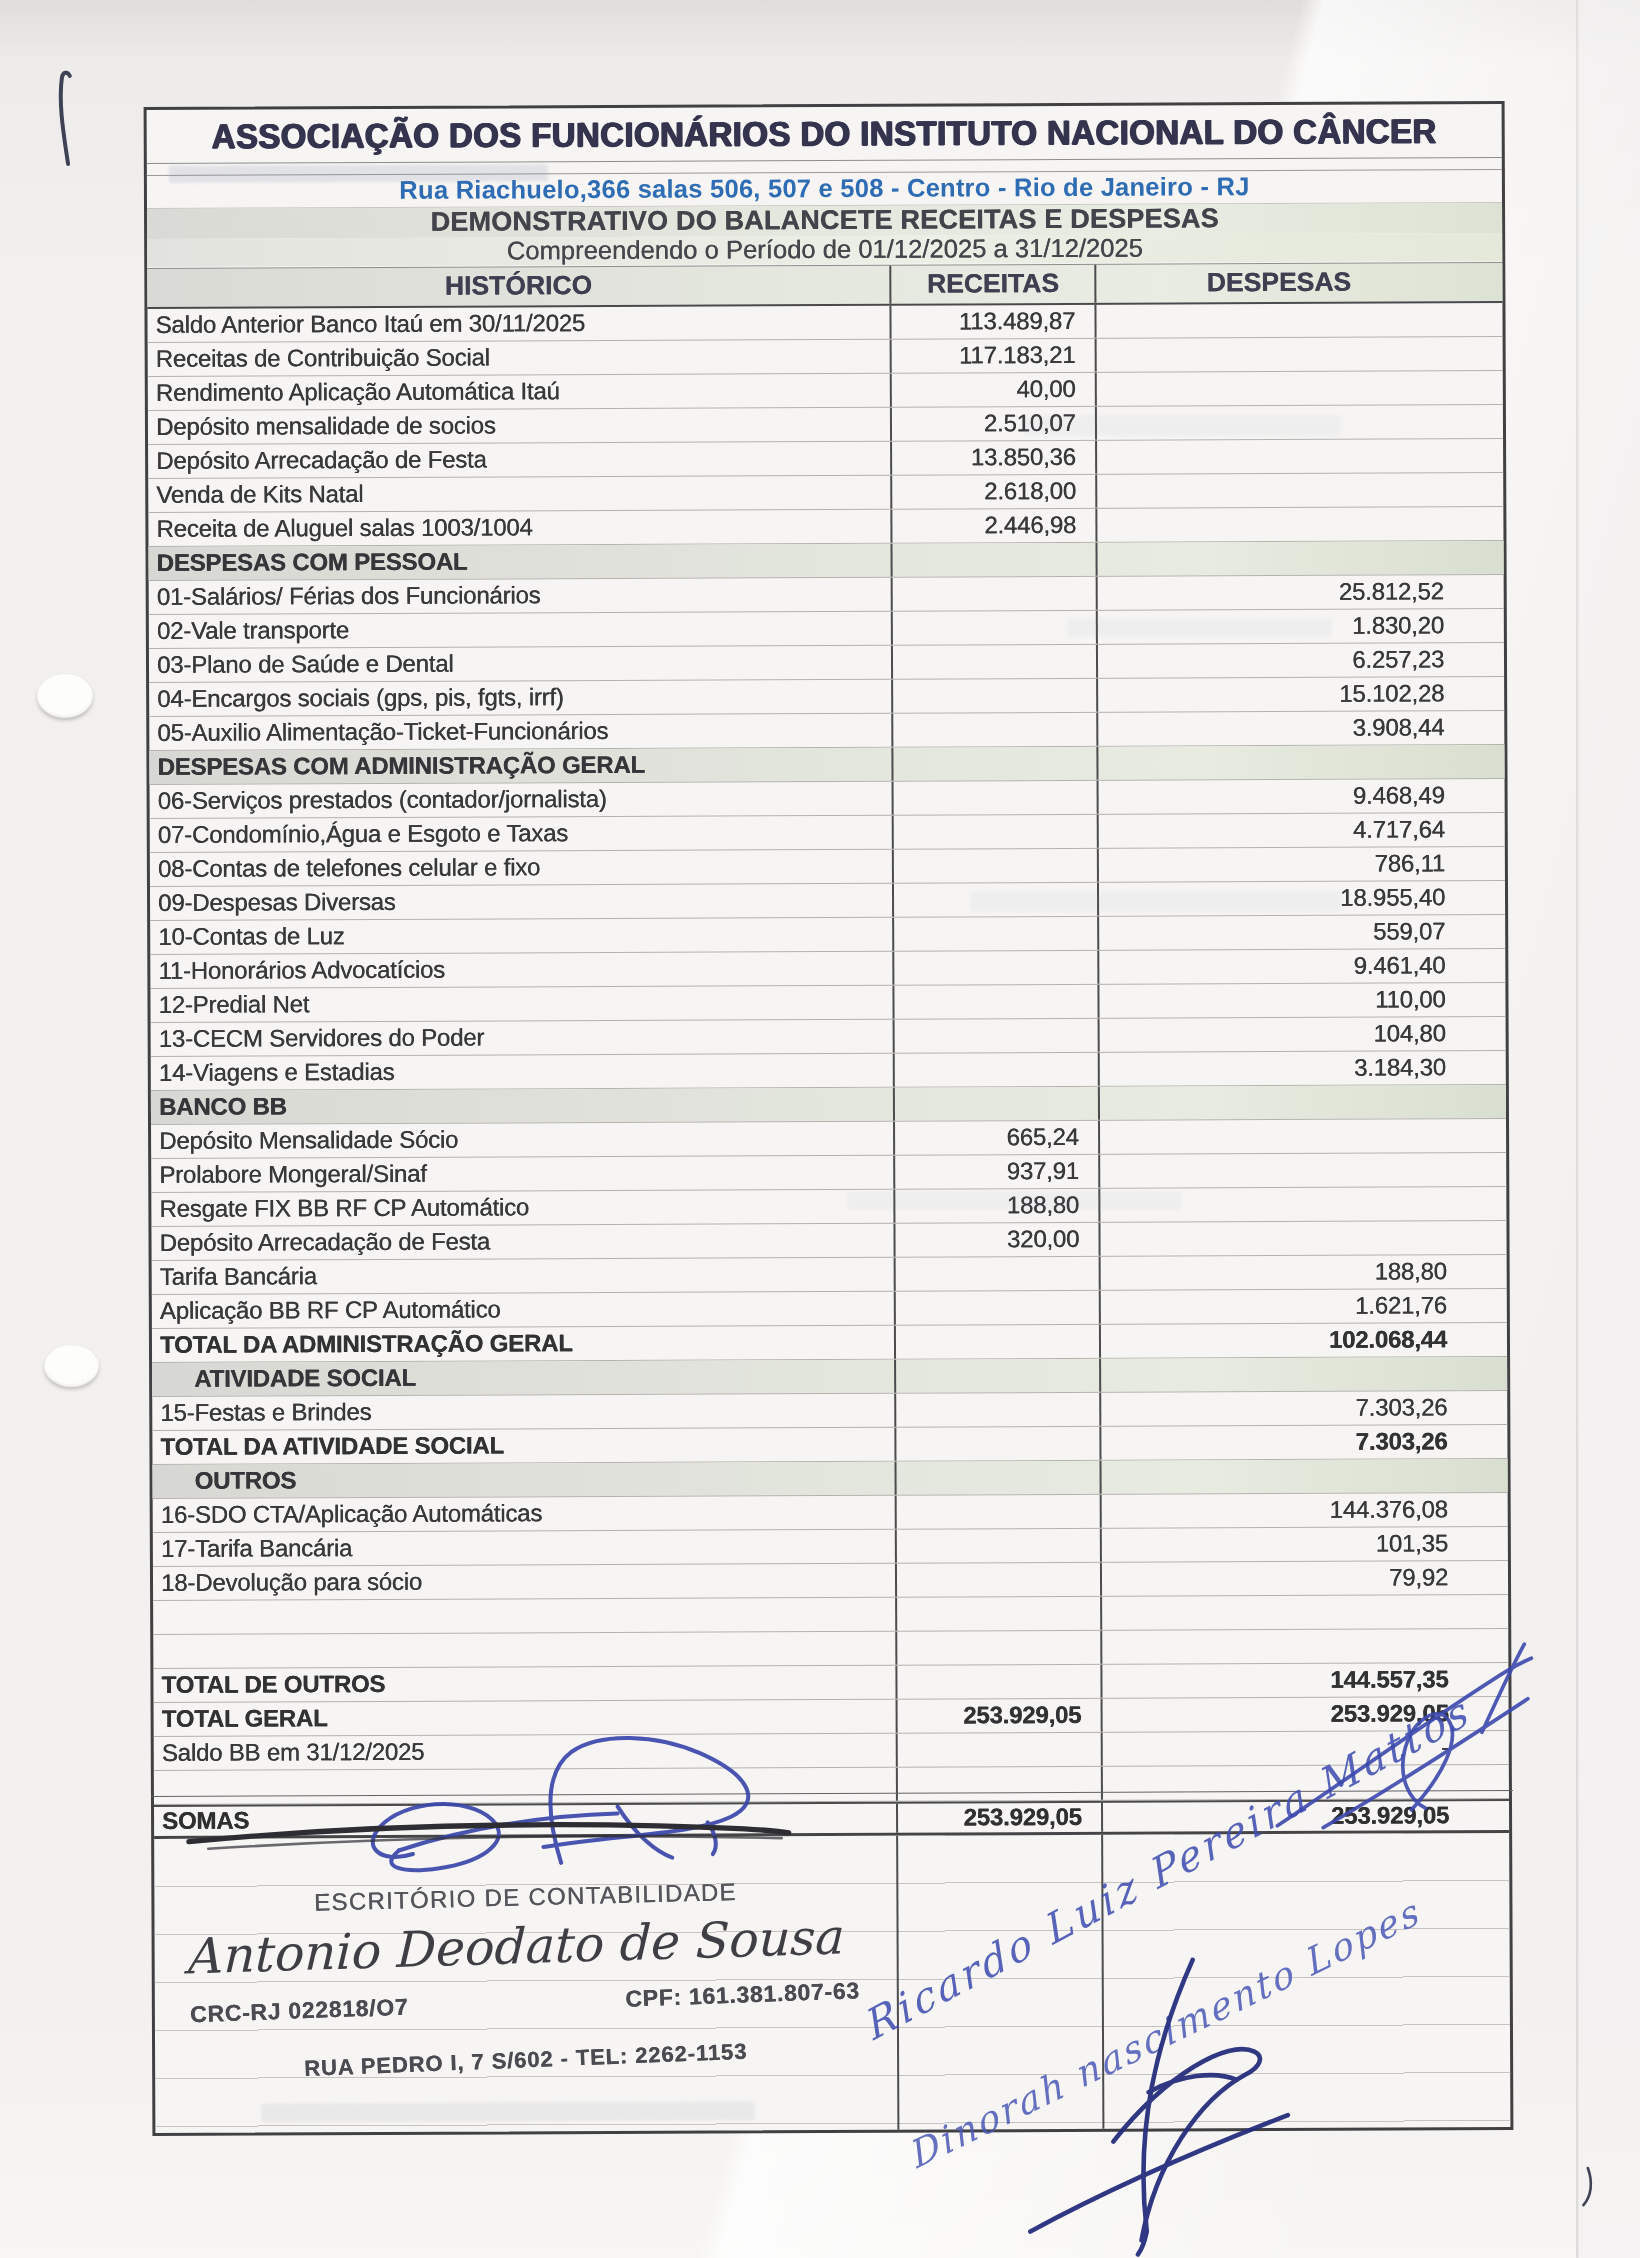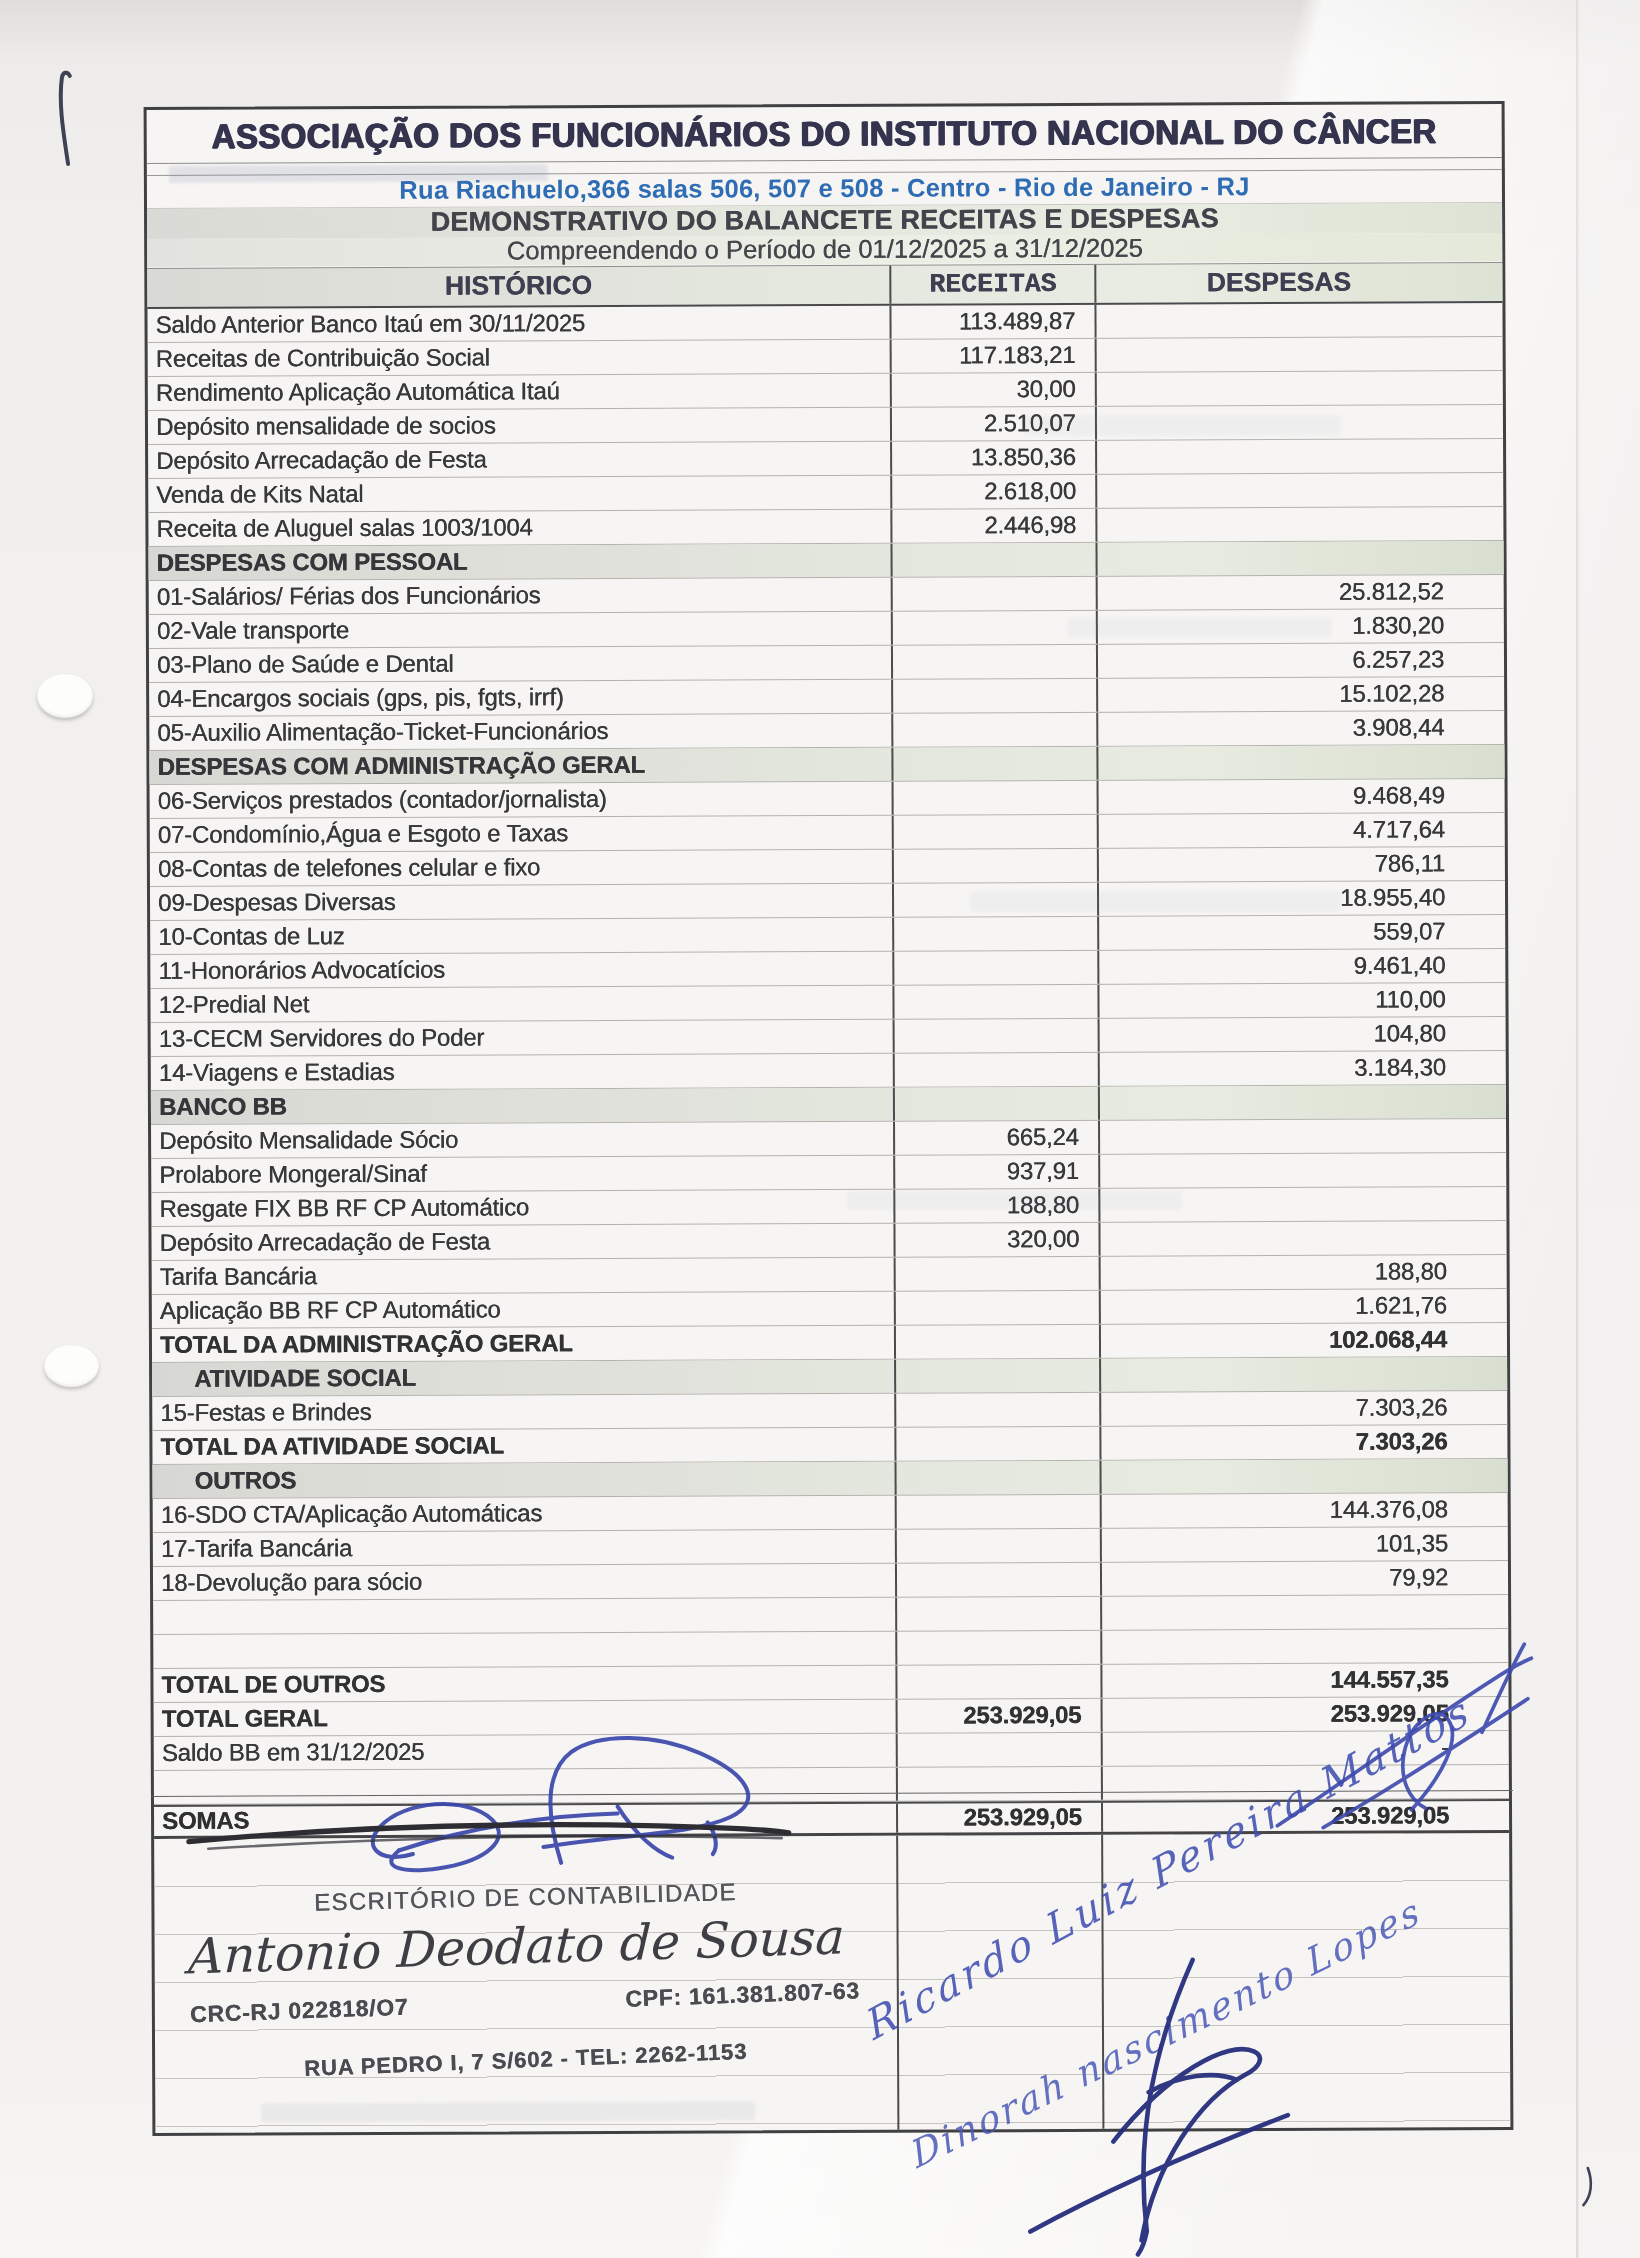--- a/index.html
+++ b/index.html
@@ -38,21 +38,21 @@
   .band-light{background:linear-gradient(90deg,#e2e3de 0%,#ecefe6 55%,#e4e9da 100%);}
   .title-row{height:30px;display:flex;align-items:center;justify-content:center;}
   .title-text{font-size:27px;font-weight:700;color:#43444b;letter-spacing:0.2px;text-shadow:0.4px 0 0 currentColor;}
   .period-row{height:28px;display:flex;align-items:center;justify-content:center;border-bottom:1.8px solid #f2f1ef;}
   .period-text{font-size:25.6px;font-weight:400;color:#46474d;text-shadow:0.4px 0 0 currentColor;}
 
   .colheader{height:41px;display:flex;border-bottom:2.6px solid #4a4a4d;border-top:0.9px solid #8f8d8a;box-sizing:border-box;}
   .colheader .hcell{display:flex;align-items:center;justify-content:center;
     font-size:26.5px;font-weight:700;color:#3f3f52;text-shadow:0.4px 0 0 currentColor;box-sizing:border-box;}
   .c-hist{flex:0 0 742px;}
-  .c-rec {flex:0 0 205px;border-left:2.2px solid #4c4c4f;font-family:Liberation Mono, monospace;}
+  .c-rec {flex:0 0 205px;border-left:2.2px solid #4c4c4f;}
   .c-desp{flex:1 1 auto;border-left:2.2px solid #4c4c4f;}
   .colheader .c-desp{padding-right:41px;}
 
   .tbody{flex:0 0 1509px;display:flex;flex-direction:column;}
   .row{height:34px;display:flex;box-sizing:border-box;border-bottom:1.1px solid #b5b2ae;position:relative;}
   .row .cell{display:flex;align-items:center;box-sizing:border-box;
     font-size:24px;color:#39393c;text-shadow:0.4px 0 0 currentColor;letter-spacing:-0.2px;
     white-space:nowrap;overflow:visible;}
   .row .lab{flex:0 0 742px;padding-left:8px;}
   .row .rec{flex:0 0 205px;border-left:2.2px solid #4c4c4f;justify-content:flex-end;padding-right:19.4px;}
@@ -129,21 +129,21 @@
         <div class="cell rec">113.489,87</div>
         <div class="cell des"></div>
       </div>
       <div class="row">
         <div class="cell lab">Receitas de Contribuição Social</div>
         <div class="cell rec">117.183,21</div>
         <div class="cell des"></div>
       </div>
       <div class="row">
         <div class="cell lab">Rendimento Aplicação Automática Itaú</div>
-        <div class="cell rec">30,00</div>
+        <div class="cell rec">40,00</div>
         <div class="cell des"></div>
       </div>
       <div class="row">
         <div class="cell lab">Depósito mensalidade de socios</div>
         <div class="cell rec">2.510,07</div>
         <div class="cell des"></div>
       </div>
       <div class="row">
         <div class="cell lab">Depósito Arrecadação de Festa</div>
         <div class="cell rec">13.850,36</div>

